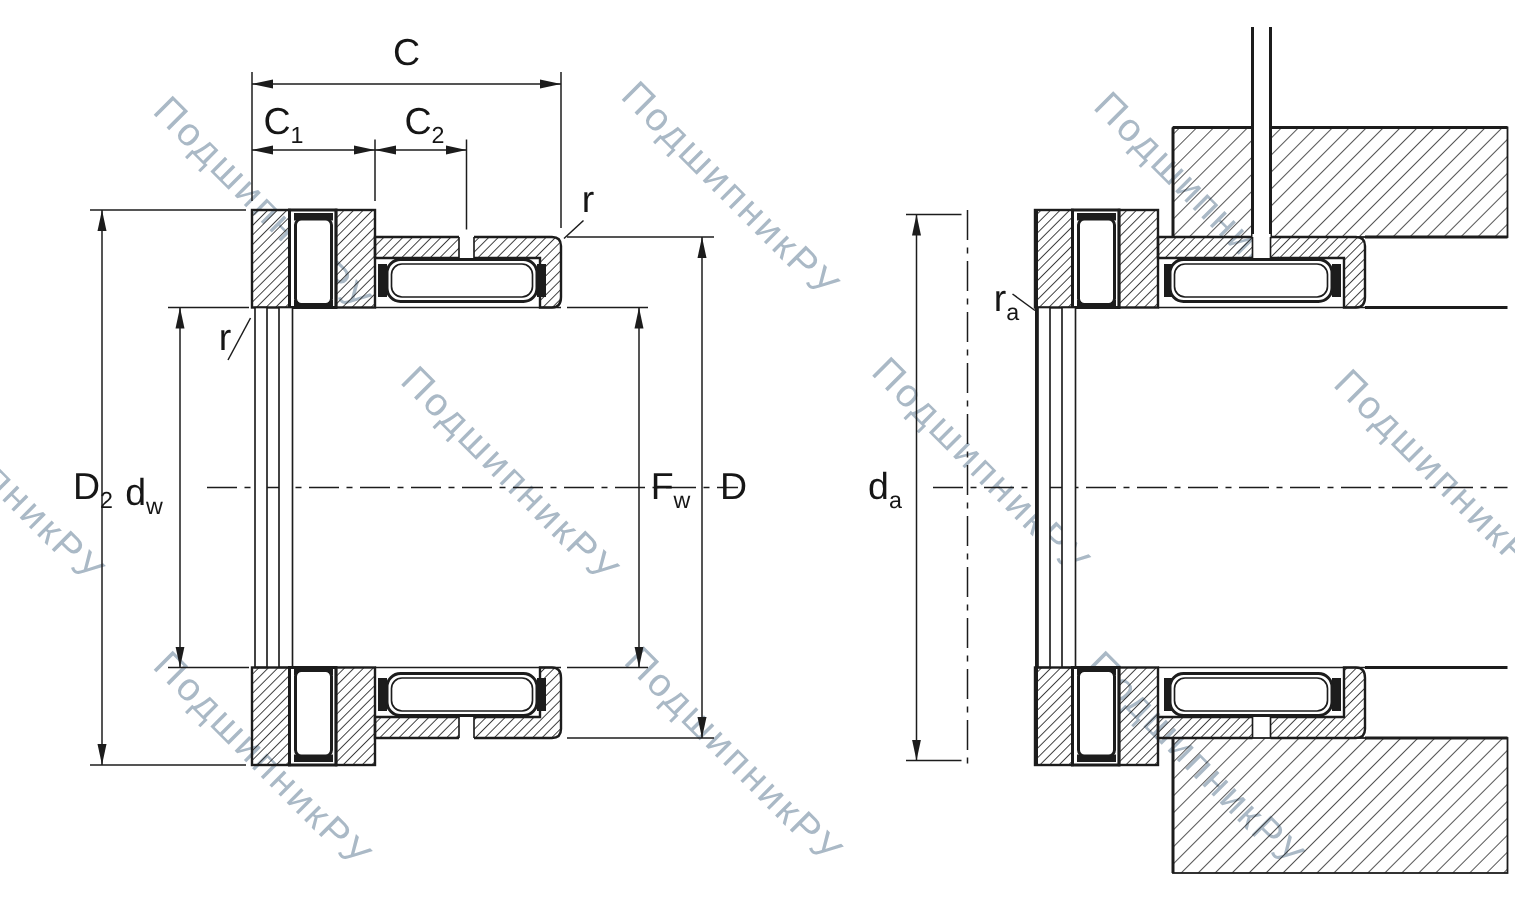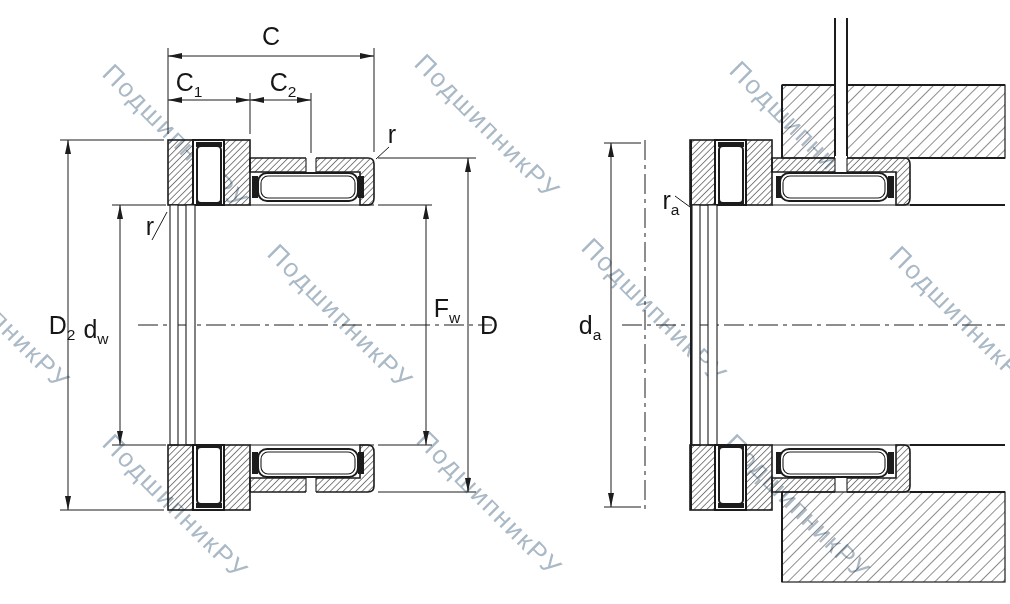--- a/index.html
+++ b/index.html
@@ -211,18 +211,18 @@
     </g>
   </svg>
 
   <div class="dim-label" style="left:271px;top:38px"><span>C</span><sub></sub></div>
   <div class="dim-label" style="left:189px;top:84px"><span>C</span><sub>1</sub></div>
   <div class="dim-label" style="left:283px;top:84px"><span>C</span><sub>2</sub></div>
   <div class="dim-label" style="left:392px;top:136px"><span>r</span><sub></sub></div>
   <div class="dim-label" style="left:150px;top:228px"><span>r</span><sub></sub></div>
   <div class="dim-label" style="left:62px;top:327px"><span>D</span><sub>2</sub></div>
   <div class="dim-label" style="left:96px;top:331px"><span>d</span><sub>w</sub></div>
-  <div class="dim-label" style="left:447px;top:310px"><span>F</span><sub>w</sub></div>
+  <div class="dim-label" style="left:447px;top:327px"><span>F</span><sub>w</sub></div>
   <div class="dim-label" style="left:489px;top:327px"><span>D</span><sub></sub></div>
   <div class="dim-label" style="left:671px;top:202px"><span>r</span><sub>a</sub></div>
   <div class="dim-label" style="left:590px;top:327px"><span>d</span><sub>a</sub></div>
 
 </div>
 
 </body></html>

